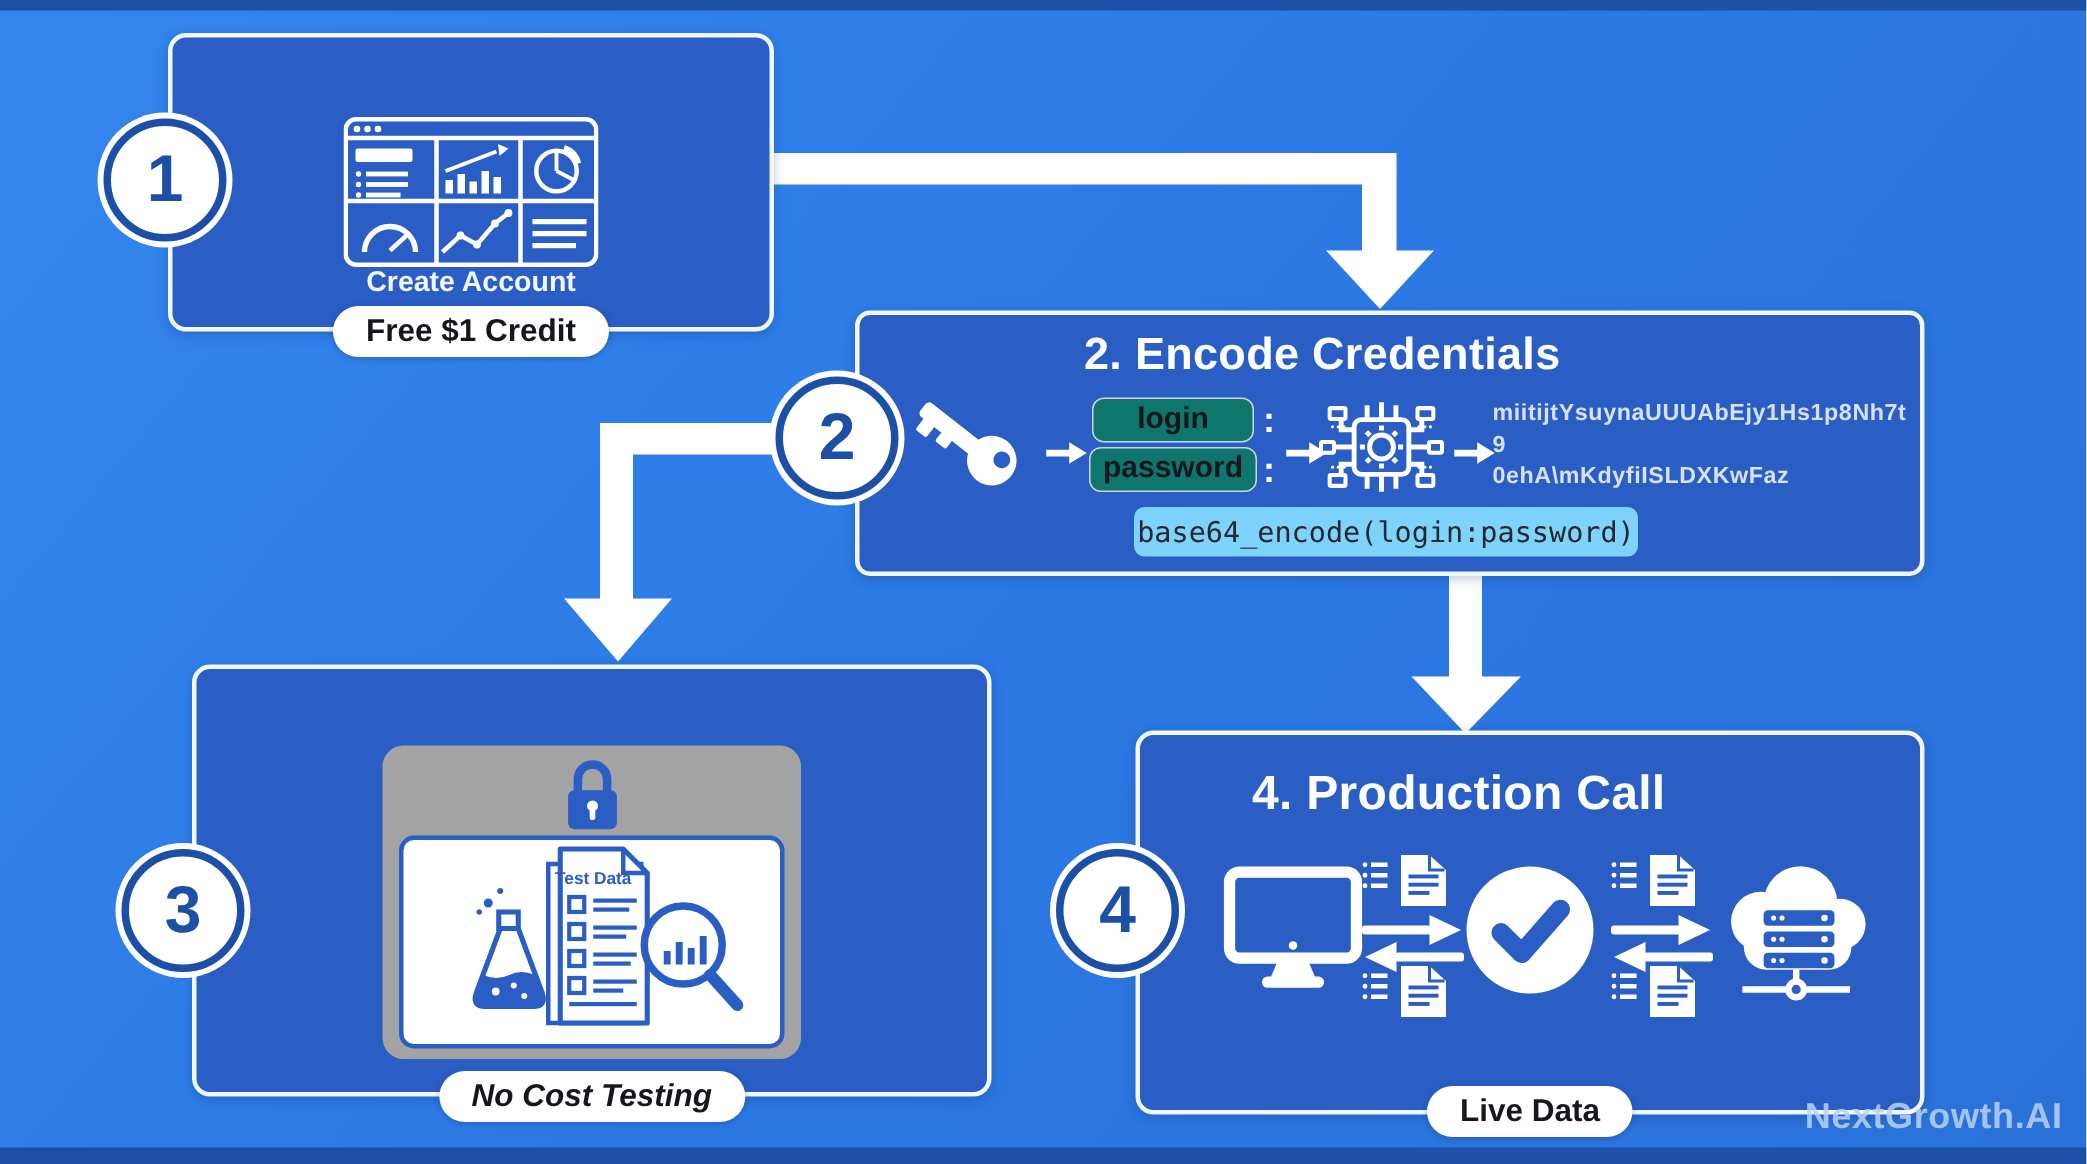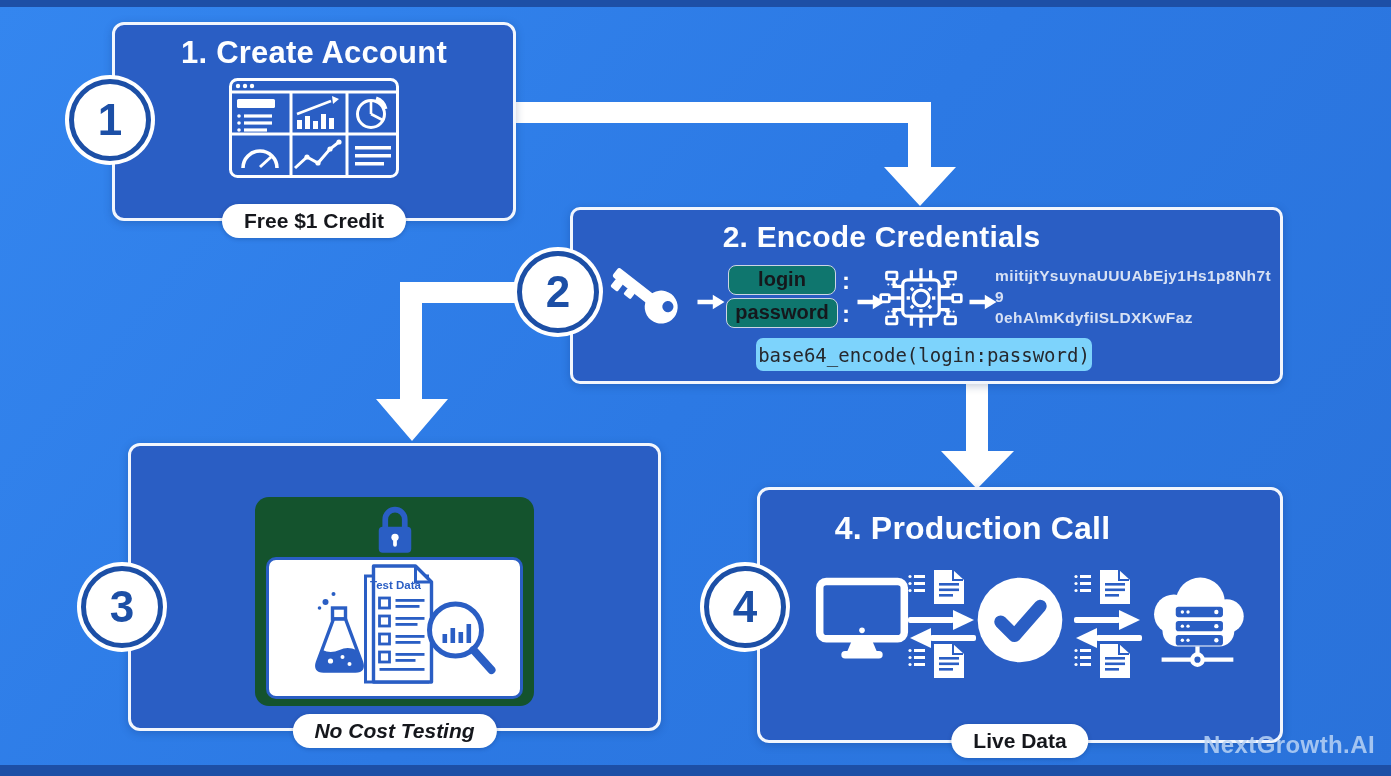--- a/index.html
+++ b/index.html
@@ -24,41 +24,40 @@
   .caption{position:absolute;left:0;right:0;text-align:center;color:#f2f7ff;
     font-weight:600;font-size:19px;}
   .pill{background:#0f766e;border:1px solid #cdd5e4;border-radius:8px;color:#15171c;
     font-weight:700;font-size:20px;text-align:center;line-height:27px;}
   .colon{position:absolute;color:#fff;font-weight:700;font-size:24px;line-height:1;}
   .code-box{position:absolute;background:#7dd3fc;border-radius:7px;color:#26282d;
     font-family:"DejaVu Sans Mono","Liberation Mono",monospace;font-size:19px;
     display:flex;align-items:center;justify-content:center;}
   .encoded{position:absolute;color:#d7e1f4;font-weight:600;font-size:15.5px;
     line-height:21px;letter-spacing:.4px;word-break:break-all;}
-  .white-card{position:absolute;background:#14532d;border-radius:14px;}
+  .white-card{position:absolute;background:#a3a3a3;border-radius:14px;}
   .inner-panel{position:absolute;border:3px solid #2a5ec4;border-radius:10px;background:#fff;}
   .watermark{position:absolute;right:16px;bottom:17px;color:#b9d3f5;opacity:.85;
     font-weight:700;font-size:24px;letter-spacing:.4px;}
   svg{display:block;}
 </style>
 </head>
 <body>
 
 <div id="canvas">
   <div class="strip top"></div>
   <div class="strip bottom"></div>
 
   <svg class="flow-svg" width="1391" height="776" viewBox="0 0 1391 776">
     <path fill="#fff" d="M510 102 L931 102 L931 167 L956 167 L920 206 L884 167 L908 167 L908 123 L510 123 Z"></path>
     <path fill="#fff" d="M400 282 L519 282 L519 303 L422 303 L422 399 L448 399 L412 441 L376 399 L400 399 Z"></path>
     <path fill="#fff" d="M966 377 L988 377 L988 451 L1014 451 L977 489 L941 451 L966 451 Z"></path>
   </svg>
 
   <div class="step-box" style="left:112px;top:22px;width:398px;height:193px;">
-    <div class="step-title">1. Create Account</div>
     <svg style="position:absolute;left:114px;top:53px;" width="170" height="100" viewBox="0 0 170 100">
       <g stroke="#fff" fill="none" stroke-width="3">
         <rect x="1.5" y="1.5" width="167" height="97" rx="7"></rect>
         <path d="M1.5 14 H168.5"></path>
           <path d="M62 14 V98.5"></path>
           <path d="M118 14 V98.5"></path>
           <path d="M1.5 56 H168.5"></path>
       </g>
       <g fill="#fff">
         <circle cx="9" cy="8" r="2.2"></circle>
@@ -90,20 +89,21 @@
         <path d="M31 89 L42 79" stroke-width="3"></path>
         <path d="M66 90 L78 79 L89 85 L101 71 L110 64" stroke-width="3"></path>
       </g>
       <g fill="#fff">
         <circle cx="78" cy="79" r="2.6"></circle>
           <circle cx="89" cy="85" r="2.6"></circle>
           <circle cx="101" cy="71" r="2.6"></circle>
           <circle cx="110" cy="64" r="2.6"></circle>
       </g>
     </svg>
+    <div class="caption" style="top:153px;">Create Account</div>
     <div class="badge" style="left:50%;transform:translateX(-50%);bottom:-20px;">Free $1 Credit</div>
   </div>
   <div class="num-circle" style="left:69px;top:79px;">
     <span>1</span>
   </div>
 
   <div class="step-box" style="left:570px;top:207px;width:707px;height:171px;border-radius:10px;">
     <div class="step-title" style="right:90px;font-size:30px;">2. Encode Credentials</div>
     <svg style="position:absolute;left:28px;top:46px;" width="92" height="84" viewBox="0 0 92 84">
       <g transform="rotate(38 46 40)" fill="#fff">

